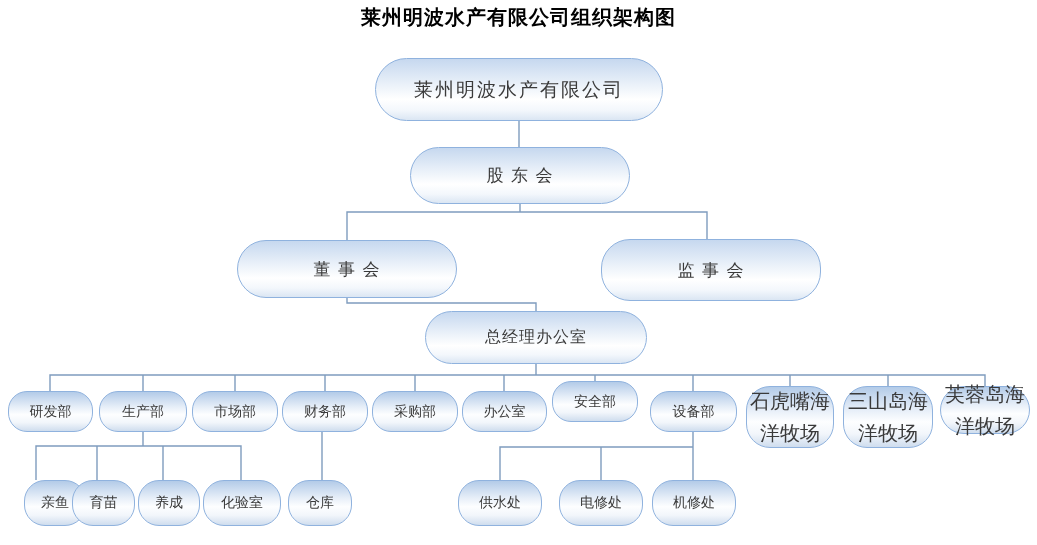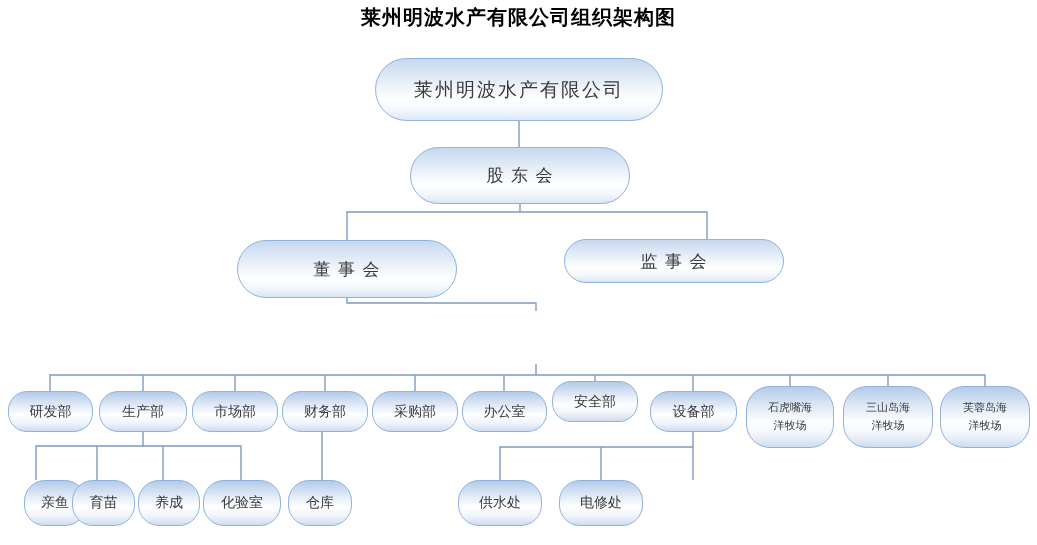--- a/index.html
+++ b/index.html
@@ -11,21 +11,21 @@
   svg.wires{position:absolute;left:0;top:0;width:1037px;height:545px;pointer-events:none;}
   svg.wires path{fill:none;stroke:#7f9cbe;stroke-width:1.4;}
   .node{position:absolute;box-sizing:border-box;display:flex;align-items:center;justify-content:center;
         text-align:center;border:1.5px solid #8fb2de;color:#3a3a3a;white-space:pre-line;
         background:linear-gradient(180deg,#b3cbe8 0%,#e6eef8 38%,#fdfeff 58%,#f2f6fb 78%,#cfddee 100%);}
   .lg{background:linear-gradient(180deg,#c6d8ef 0%,#edf3fa 45%,#ffffff 66%,#f3f7fc 84%,#dbe6f3 100%);}
   .pill-xl{border-radius:32px;font-size:19px;letter-spacing:2px;}
   .pill-lg{border-radius:29px;font-size:17px;letter-spacing:1px;}
   .pill-md{border-radius:27px;font-size:16px;letter-spacing:1px;}
   .dept{border-radius:19px;font-size:14px;}
-  .ranch{border-radius:24px;font-size:11px;line-height:1.6;}
+  .ranch{border-radius:24px;font-size:20px;line-height:1.6;}
   .leaf{border-radius:21px;font-size:14px;}
 </style>
 </head>
 <body>
 
 <div class="canvas">
 
   <div class="title">莱州明波水产有限公司组织架构图</div>
 
   <svg class="wires" viewBox="0 0 1037 545">
@@ -37,41 +37,43 @@
     <path d="M322 432 L322 480"></path>
     <path d="M693 432 L693 447 M500 480 L500 447 L693 447 M601 447 L601 480 M693 447 L693 480"></path>
   </svg>
 
   <div class="node lg pill-xl" style="left:375px;top:58px;width:288px;height:63px">莱州明波水产有限公司</div>
 
   <div class="node lg pill-lg" style="left:410px;top:147px;width:220px;height:57px">股  东  会</div>
 
   <div class="node lg pill-lg" style="left:237px;top:240px;width:220px;height:58px">董  事  会</div>
 
-  <div class="node lg pill-lg" style="left:564px;top:239px;width:220px;height:44px">监  事  会</div>
+  <div class="node lg pill-lg" style="left:601px;top:239px;width:220px;height:62px">监  事  会</div>
 
+  <div class="node lg pill-md" style="left:425px;top:311px;width:222px;height:53px">总经理办公室</div>
 
   <div class="node dept" style="left:8px;top:391px;width:85px;height:41px">研发部</div>
   <div class="node dept" style="left:99px;top:391px;width:88px;height:41px">生产部</div>
   <div class="node dept" style="left:192px;top:391px;width:86px;height:41px">市场部</div>
   <div class="node dept" style="left:282px;top:391px;width:86px;height:41px">财务部</div>
   <div class="node dept" style="left:372px;top:391px;width:86px;height:41px">采购部</div>
   <div class="node dept" style="left:462px;top:391px;width:85px;height:41px">办公室</div>
   <div class="node dept" style="left:552px;top:381px;width:86px;height:41px">安全部</div>
   <div class="node dept" style="left:650px;top:391px;width:87px;height:41px">设备部</div>
 
   <div class="node ranch" style="left:746px;top:386px;width:88px;height:62px">石虎嘴海
 洋牧场</div>
   <div class="node ranch" style="left:843px;top:386px;width:90px;height:62px">三山岛海
 洋牧场</div>
-  <div class="node ranch" style="left:940px;top:386px;width:90px;height:62px">芙蓉岛海
+  <div class="node ranch" style="left:940px;top:386px;width:90px;height:48px">芙蓉岛海
 洋牧场</div>
 
   <div class="node leaf" style="left:24px;top:480px;width:62px;height:46px">亲鱼</div>
   <div class="node leaf" style="left:72px;top:480px;width:63px;height:46px">育苗</div>
   <div class="node leaf" style="left:138px;top:480px;width:62px;height:46px">养成</div>
   <div class="node leaf" style="left:203px;top:480px;width:78px;height:46px">化验室</div>
   <div class="node leaf" style="left:288px;top:480px;width:64px;height:46px">仓库</div>
 
   <div class="node leaf" style="left:458px;top:480px;width:84px;height:46px">供水处</div>
   <div class="node leaf" style="left:559px;top:480px;width:84px;height:46px">电修处</div>
+  <div class="node leaf" style="left:652px;top:480px;width:84px;height:46px">机修处</div>
 
 </div>
 
 </body></html>

